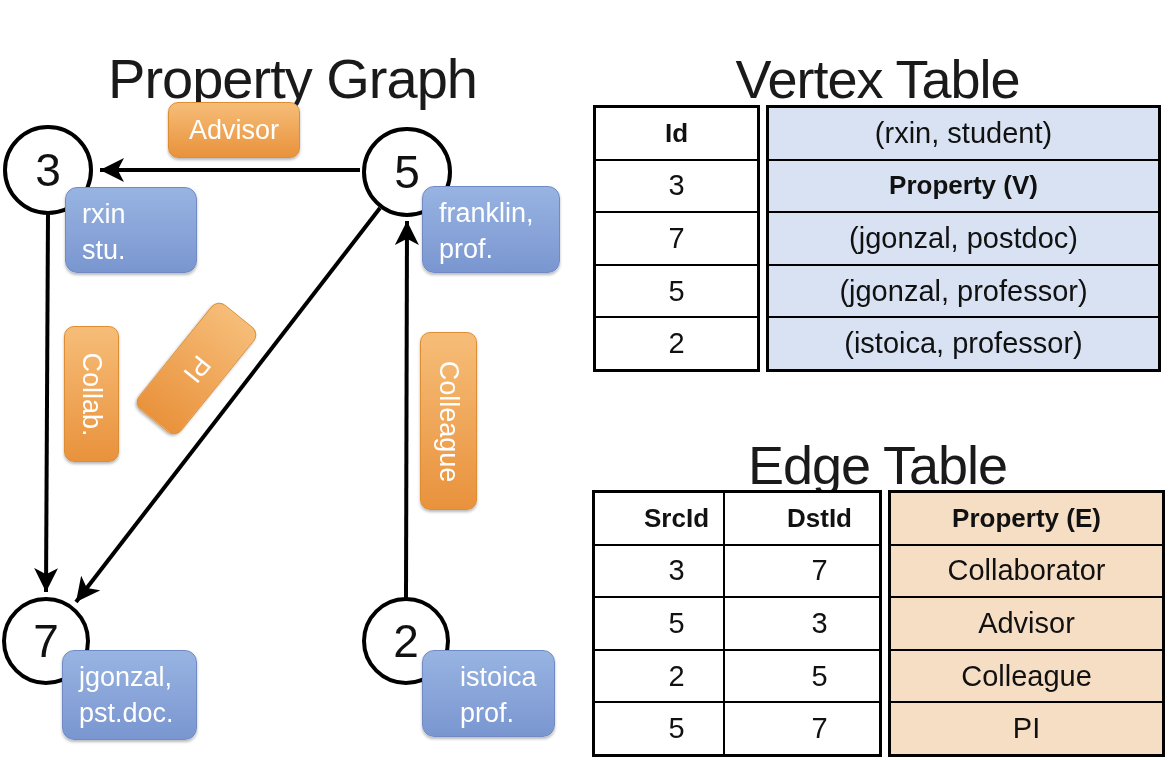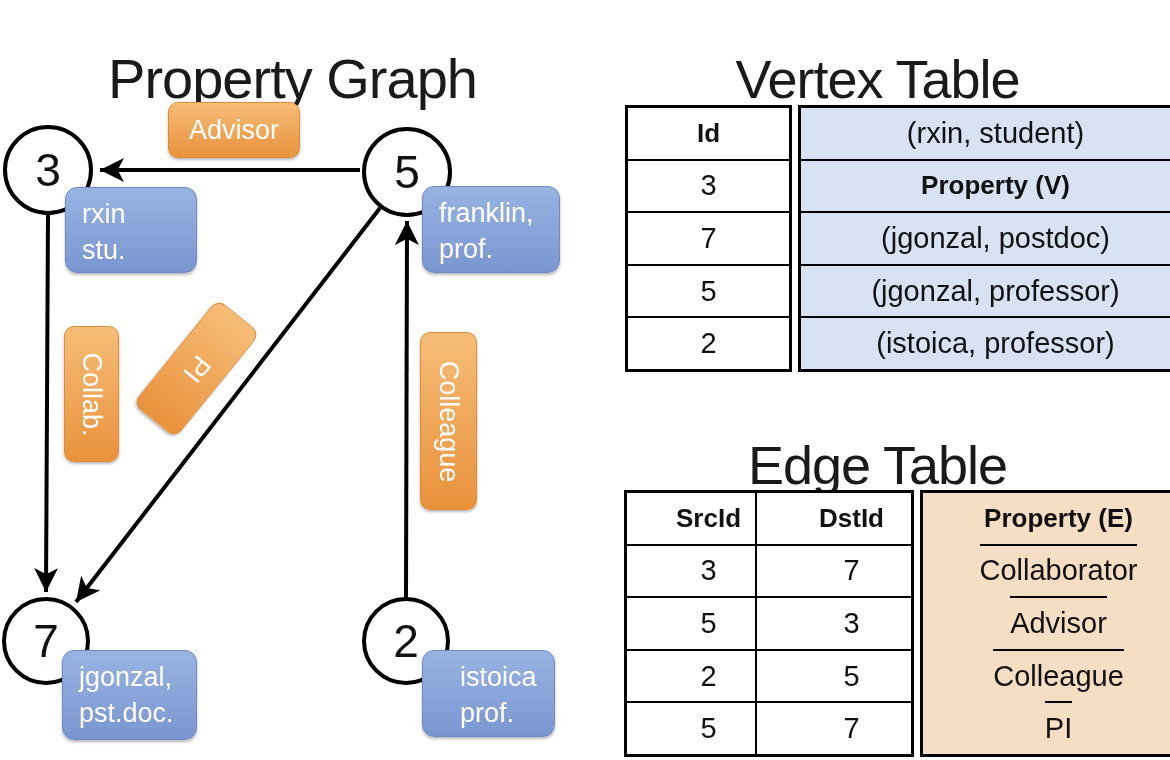--- a/index.html
+++ b/index.html
@@ -31,21 +31,21 @@
   
   .bbox{
     position:absolute;border-radius:12px;box-sizing:border-box;
     background:linear-gradient(to bottom,#98b4e2,#7a96d0);
     border:1px solid #7189c4;box-shadow:0 2px 3px rgba(0,0,0,.28);
     color:#fff;font-size:27px;line-height:1.35;padding:8px 0 0 16px;
   }
   
   .tblock{
     position:absolute;border:3px solid #000;box-sizing:border-box;
-    display:flex;flex-direction:column;background:#fff;margin-left:32px;
+    display:flex;flex-direction:column;background:#fff;
   }
   .tblock.bluefill{background:#d8e2f3;}
   .tblock.orangefill{background:#f6dec5;}
   .trow{
     flex:1;display:flex;align-items:center;justify-content:center;
     border-top:2px solid #000;font-size:29px;font-weight:400;
   }
   .trow:first-child{border-top:none;}
   .trow.hdr{font-weight:700;font-size:26px;}
   .trow2{flex:1;display:flex;border-top:2px solid #000;}
@@ -157,21 +157,21 @@
     <div class="trow2">
       <div class="c1">2</div>
       <div class="c2">5</div>
     </div>
     <div class="trow2">
       <div class="c1">5</div>
       <div class="c2">7</div>
     </div>
   </div>
 
-  <div class="tblock orangefill" style="left:888px;top:490px;width:277px;height:267px;align-items:center;">
+  <div class="tblock orangefill" style="left:888px;top:490px;width:277px;height:267px;">
     <div class="trow hdr">Property (E)</div>
     <div class="trow">Collaborator</div>
     <div class="trow">Advisor</div>
     <div class="trow">Colleague</div>
     <div class="trow">PI</div>
   </div>
 
 </div>
 
 </body></html>

